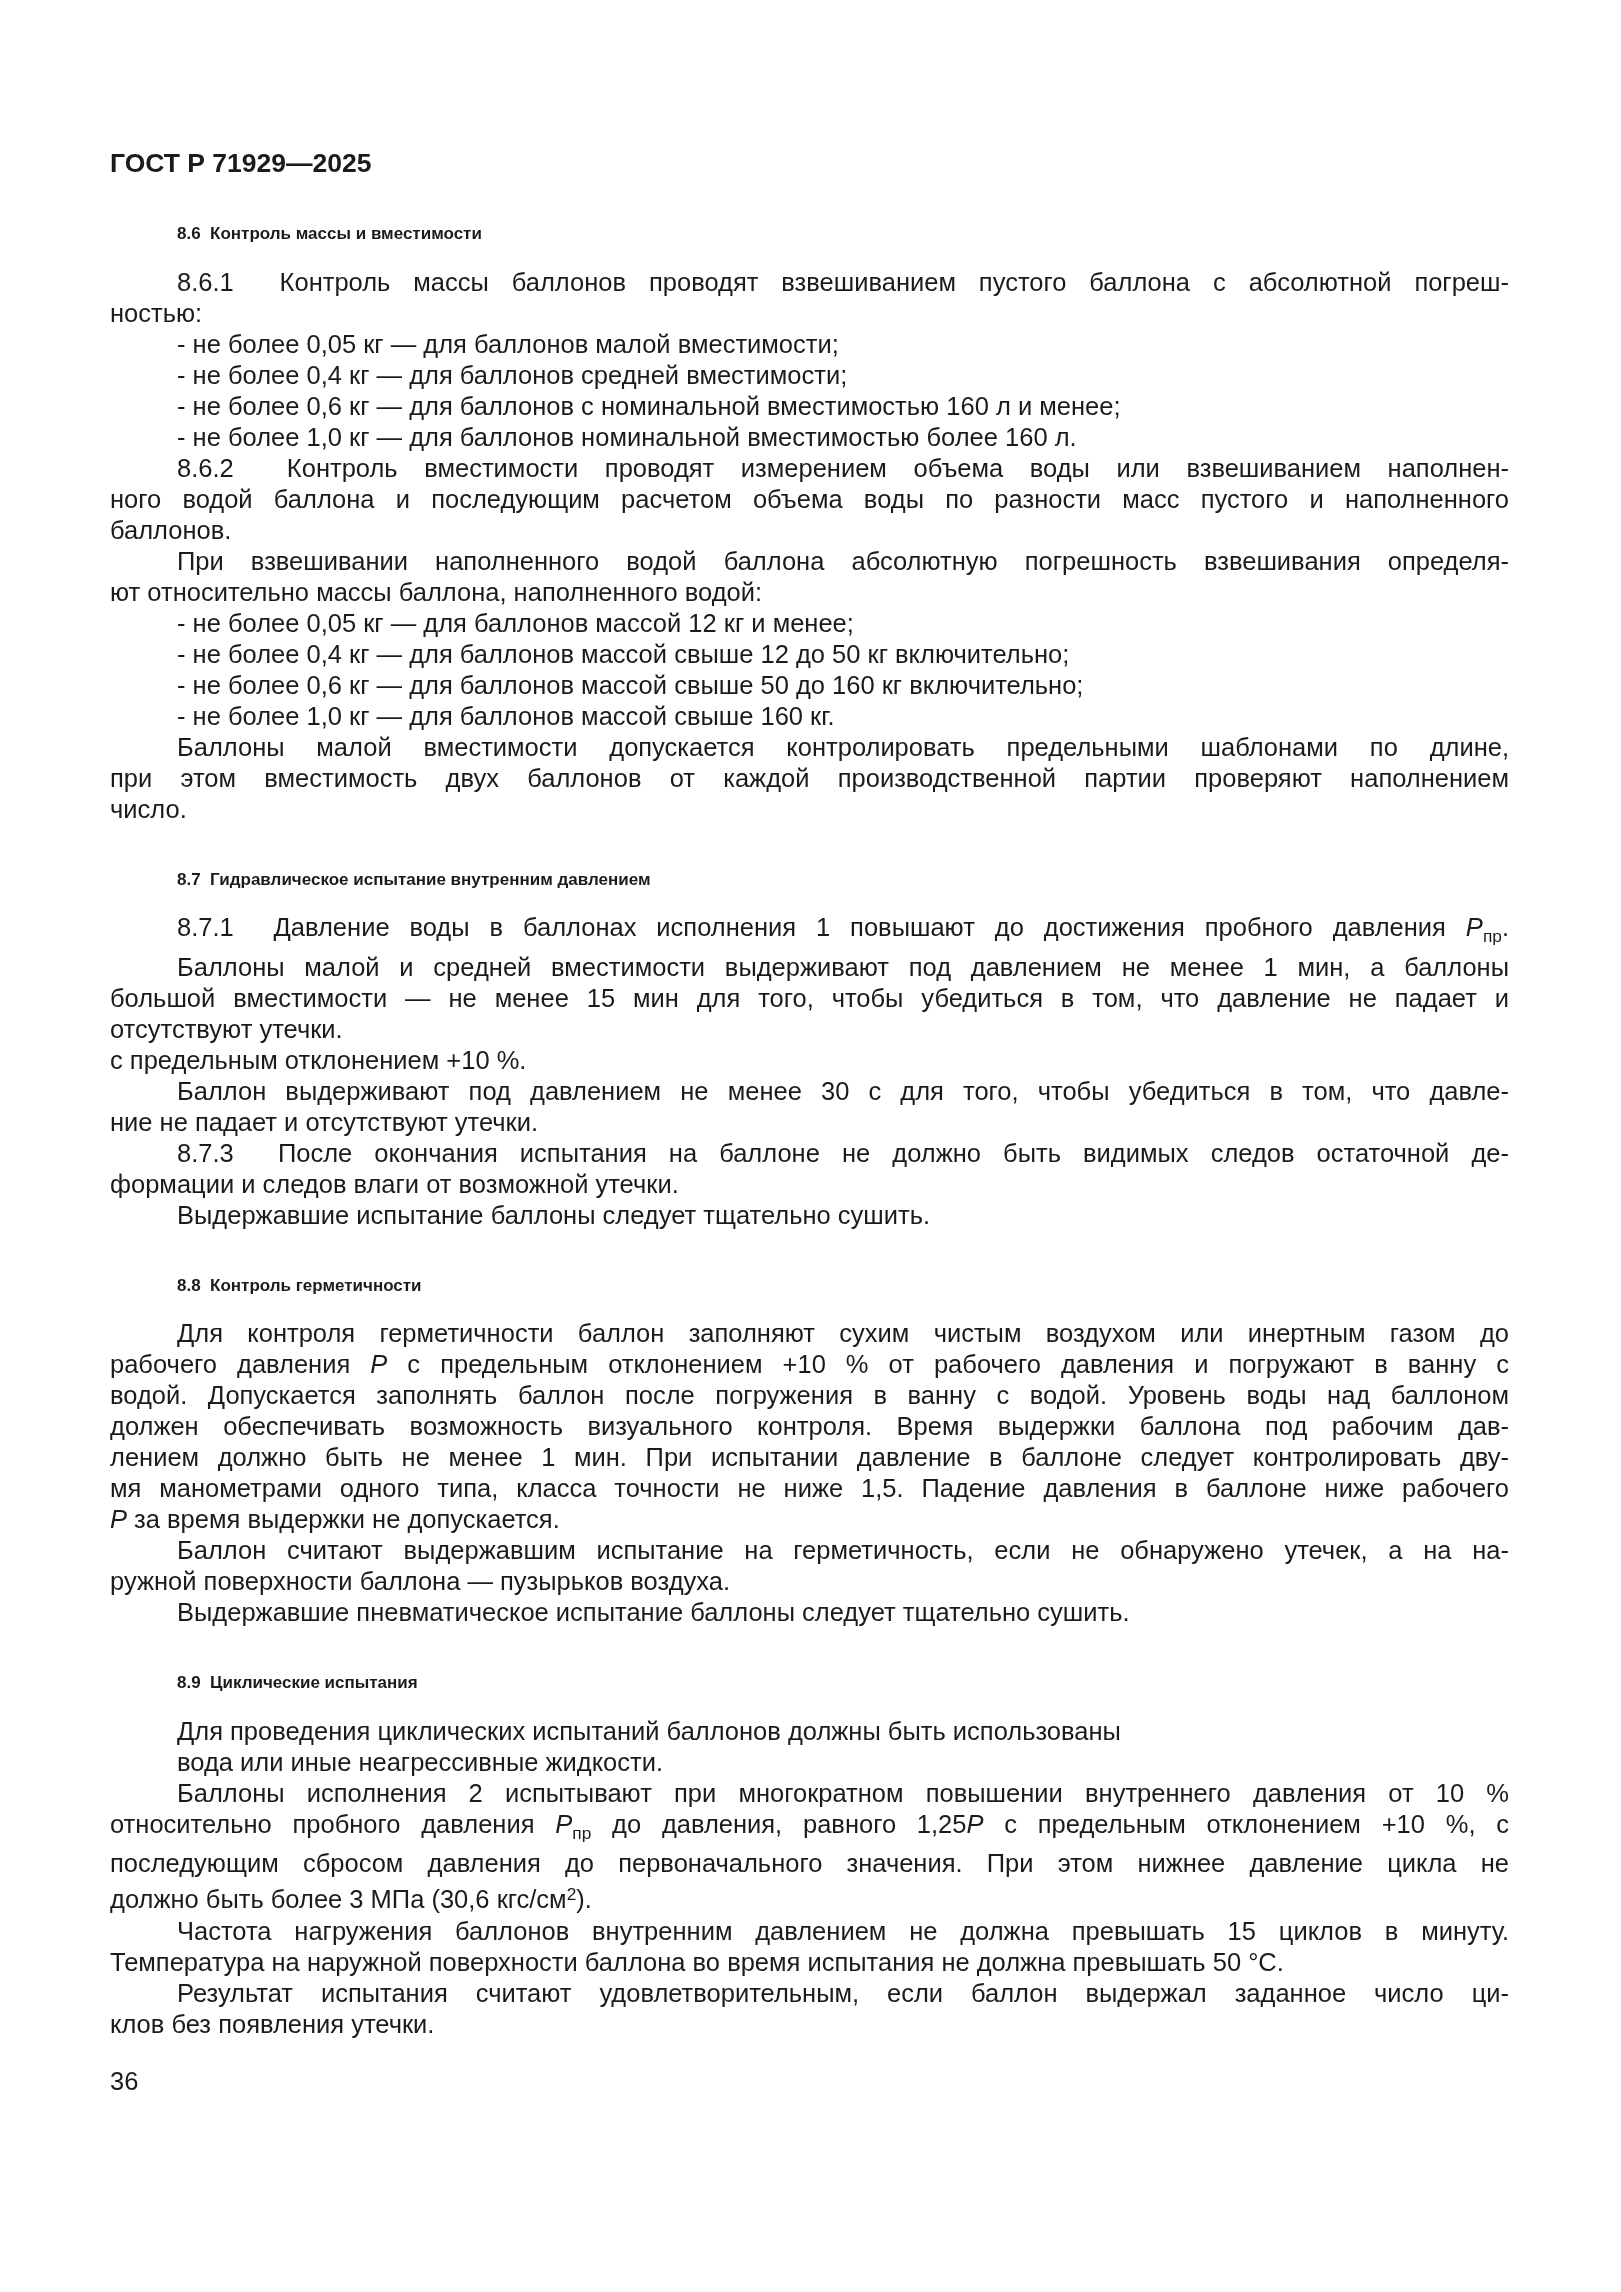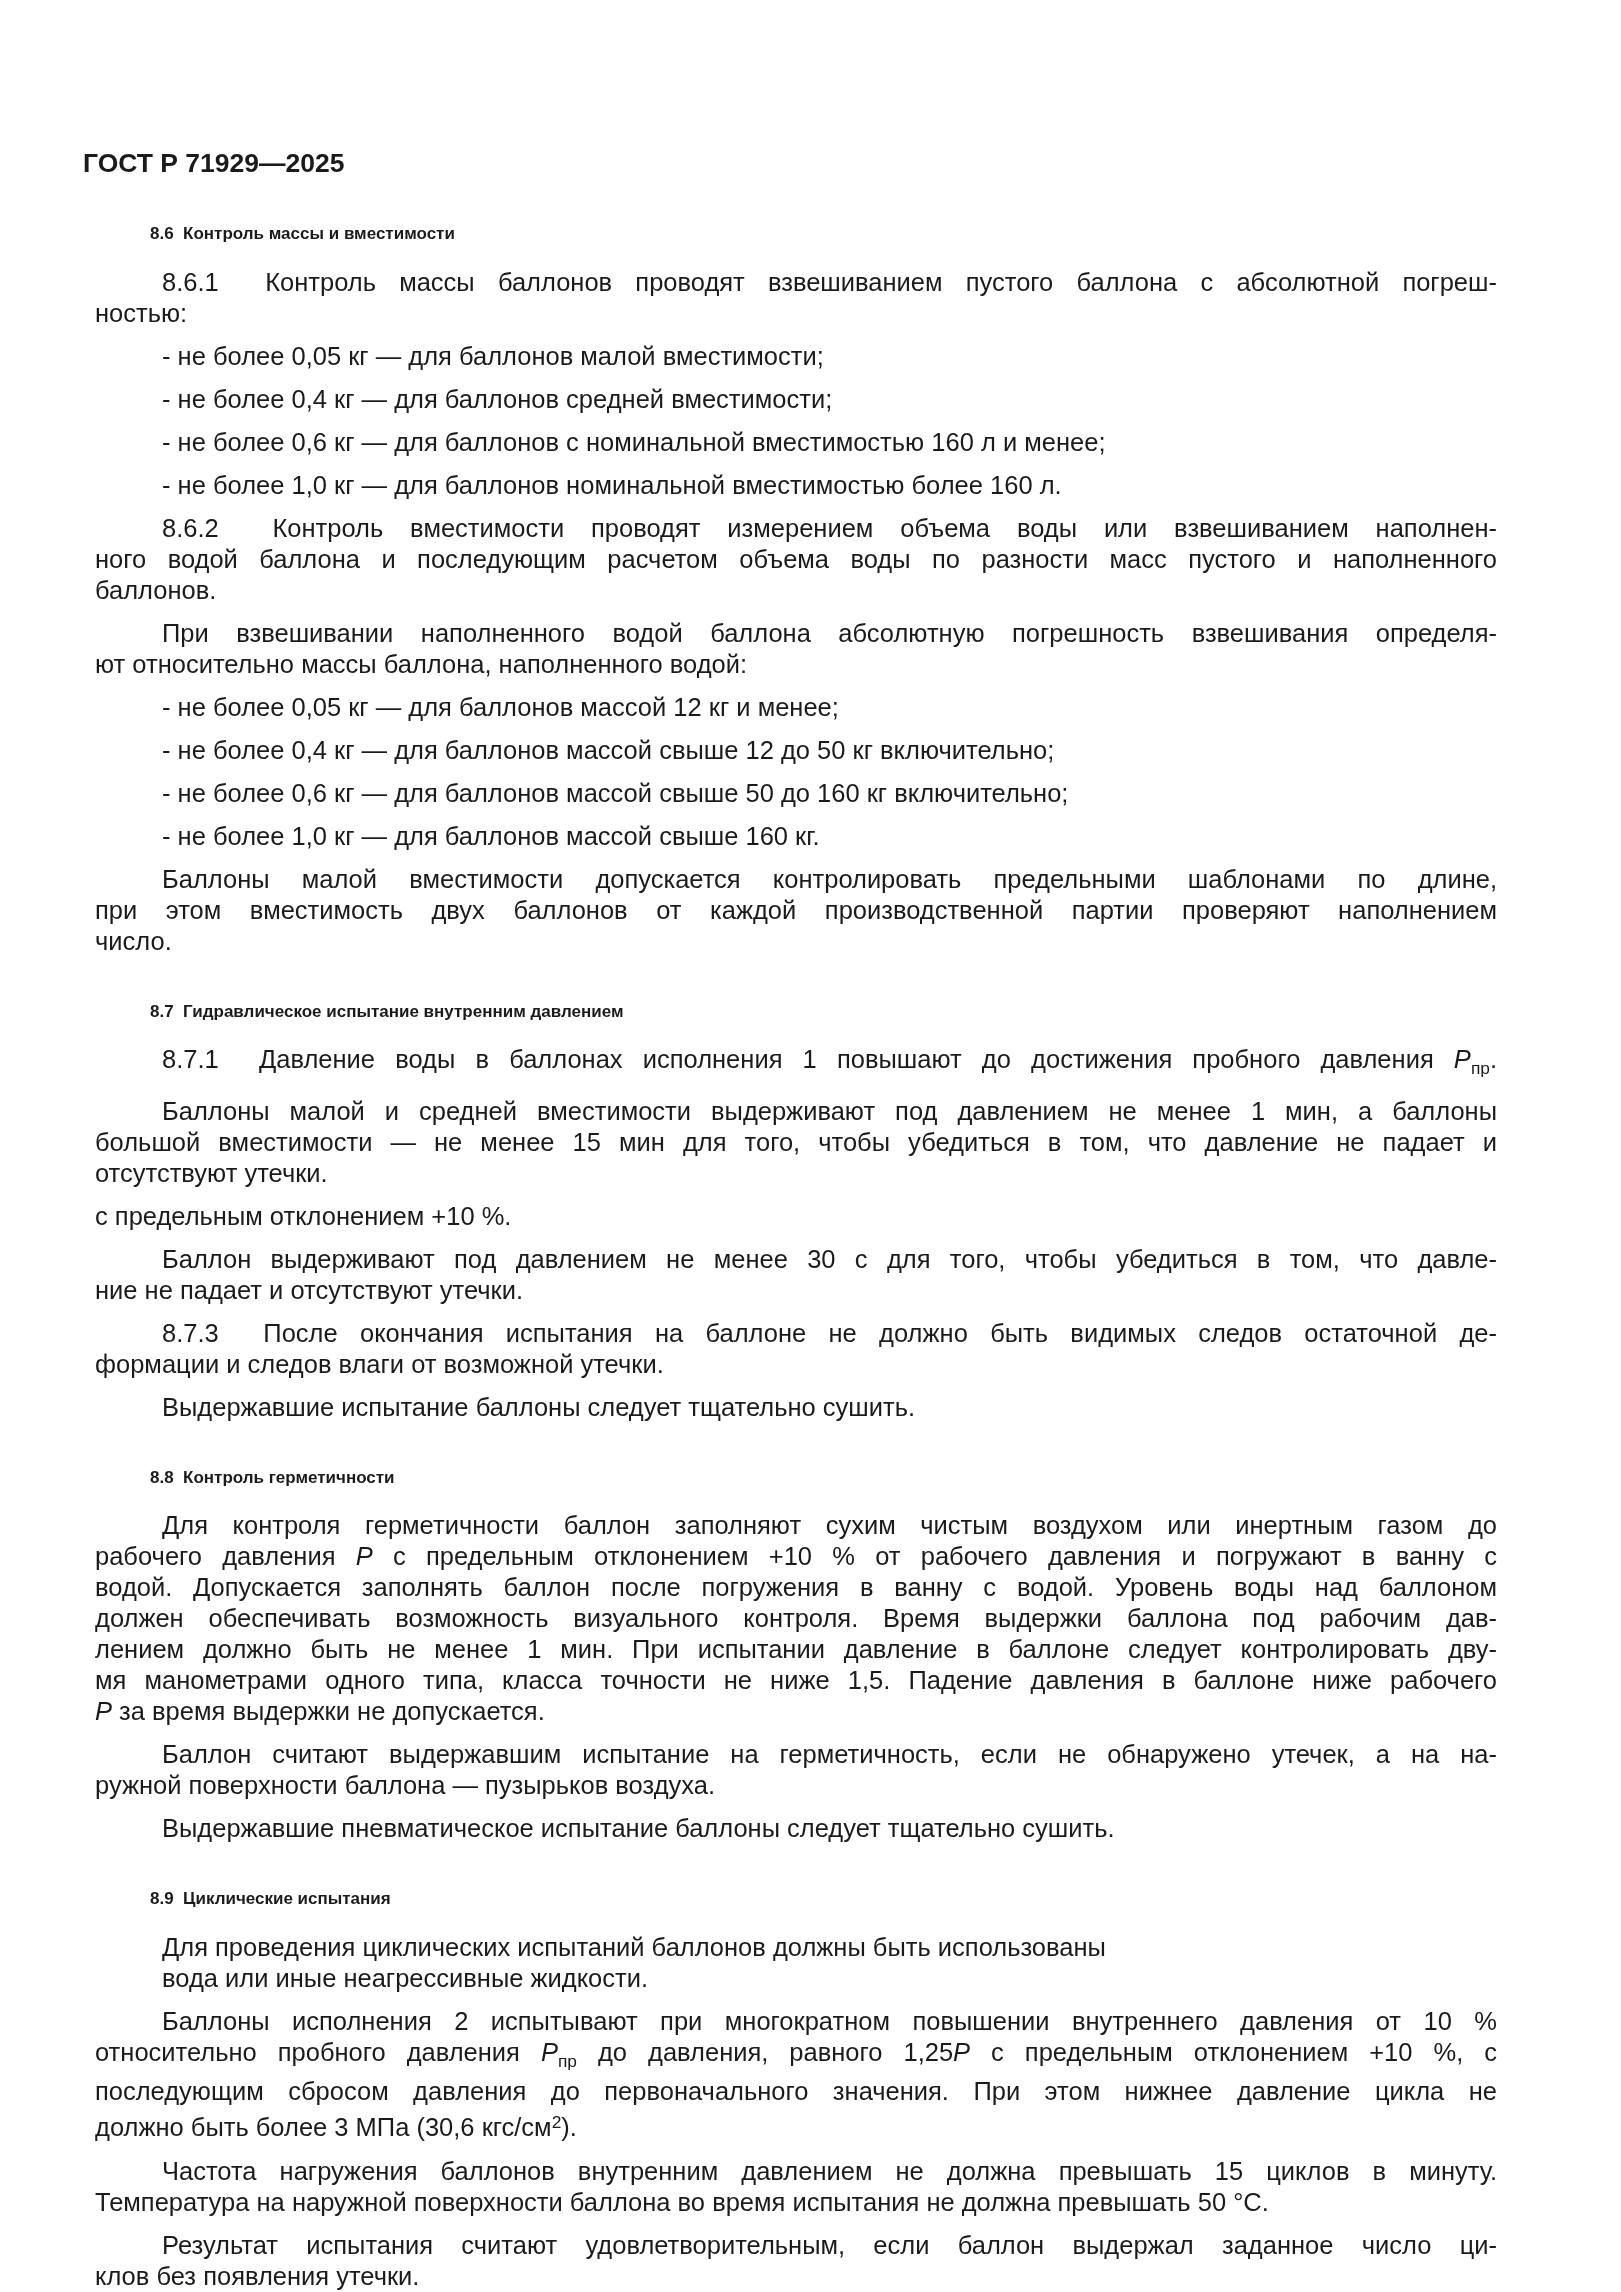--- a/index.html
+++ b/index.html
@@ -4,39 +4,39 @@
 <style>
   html, body { margin: 0; padding: 0; background: #ffffff; }
   .page {
     position: relative;
     width: 1621px;
     height: 2293px;
     background: #ffffff;
     color: #1b1b1b;
     font-family: "Liberation Sans", "DejaVu Sans", sans-serif;
     box-sizing: border-box;
-    padding: 147px 112px 0 83px;
+    padding: 147px 112px 0 110px;
     overflow: hidden;
   }
   .running-header {
     font-size: 26.5px;
     font-weight: 700;
     line-height: 32px;
     margin: 0 0 13.7px 0;
     white-space: pre-wrap;
   }
   .h2 {
     font-size: 17px;
     font-weight: 700;
     line-height: 31px;
     margin: 39px 0 17.6px 0;
     padding-left: 67px;
     white-space: pre-wrap;
   }
-  .para { margin: 12px; }
+  .para { margin: 0; }
   .line {
     font-size: 25.5px;
     line-height: 31px;
     white-space: pre-wrap;
   }
   .line.indent { text-indent: 67px; }
   .line.just {
     text-align: justify;
     text-align-last: justify;
   }

